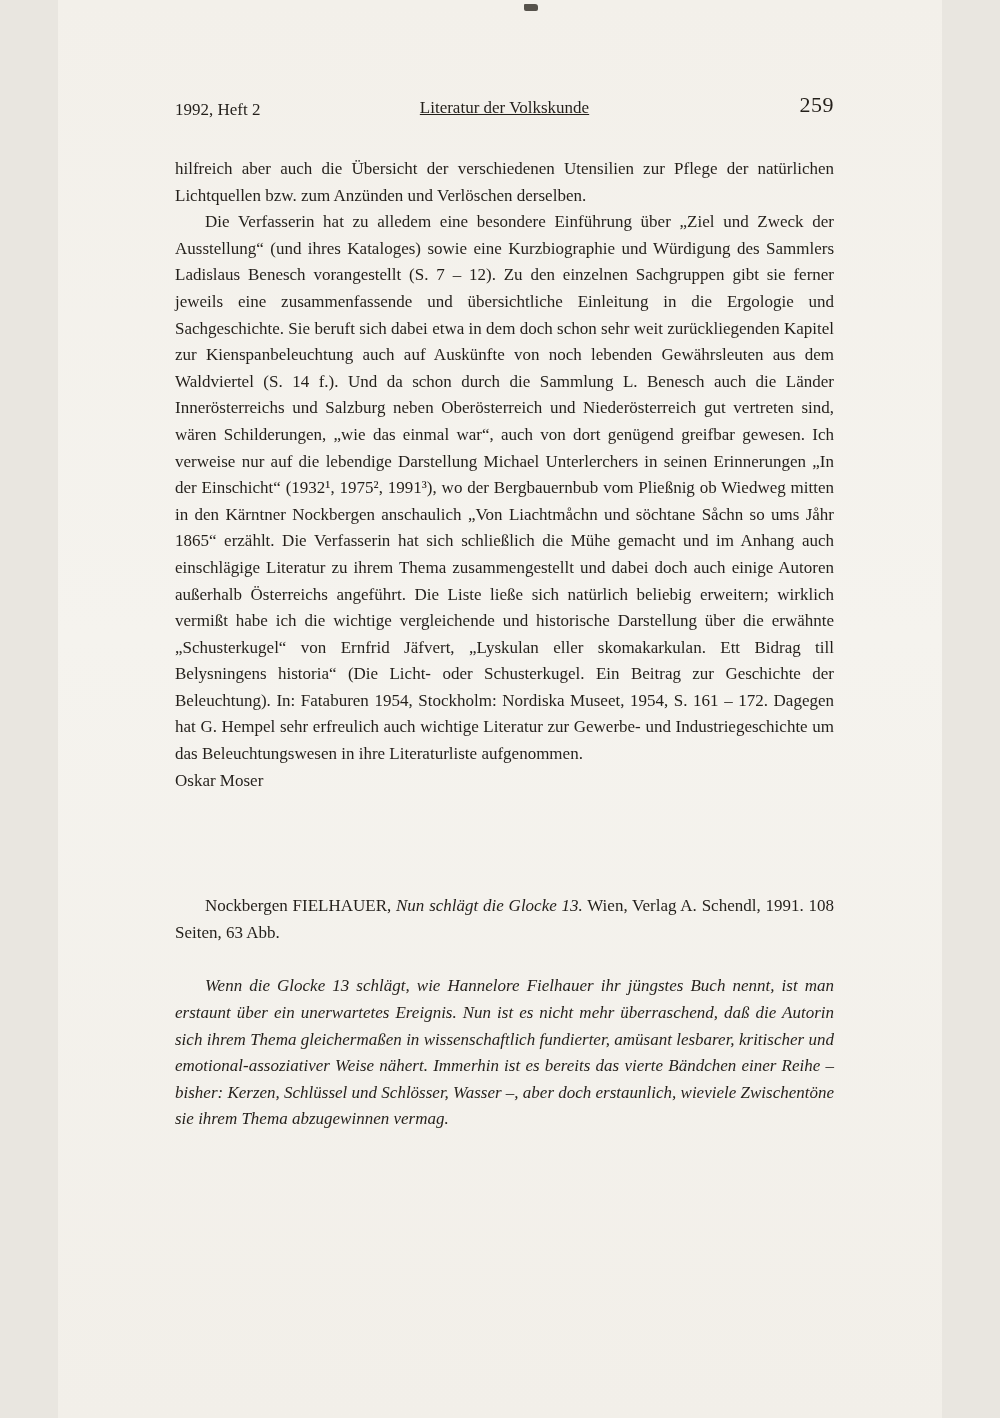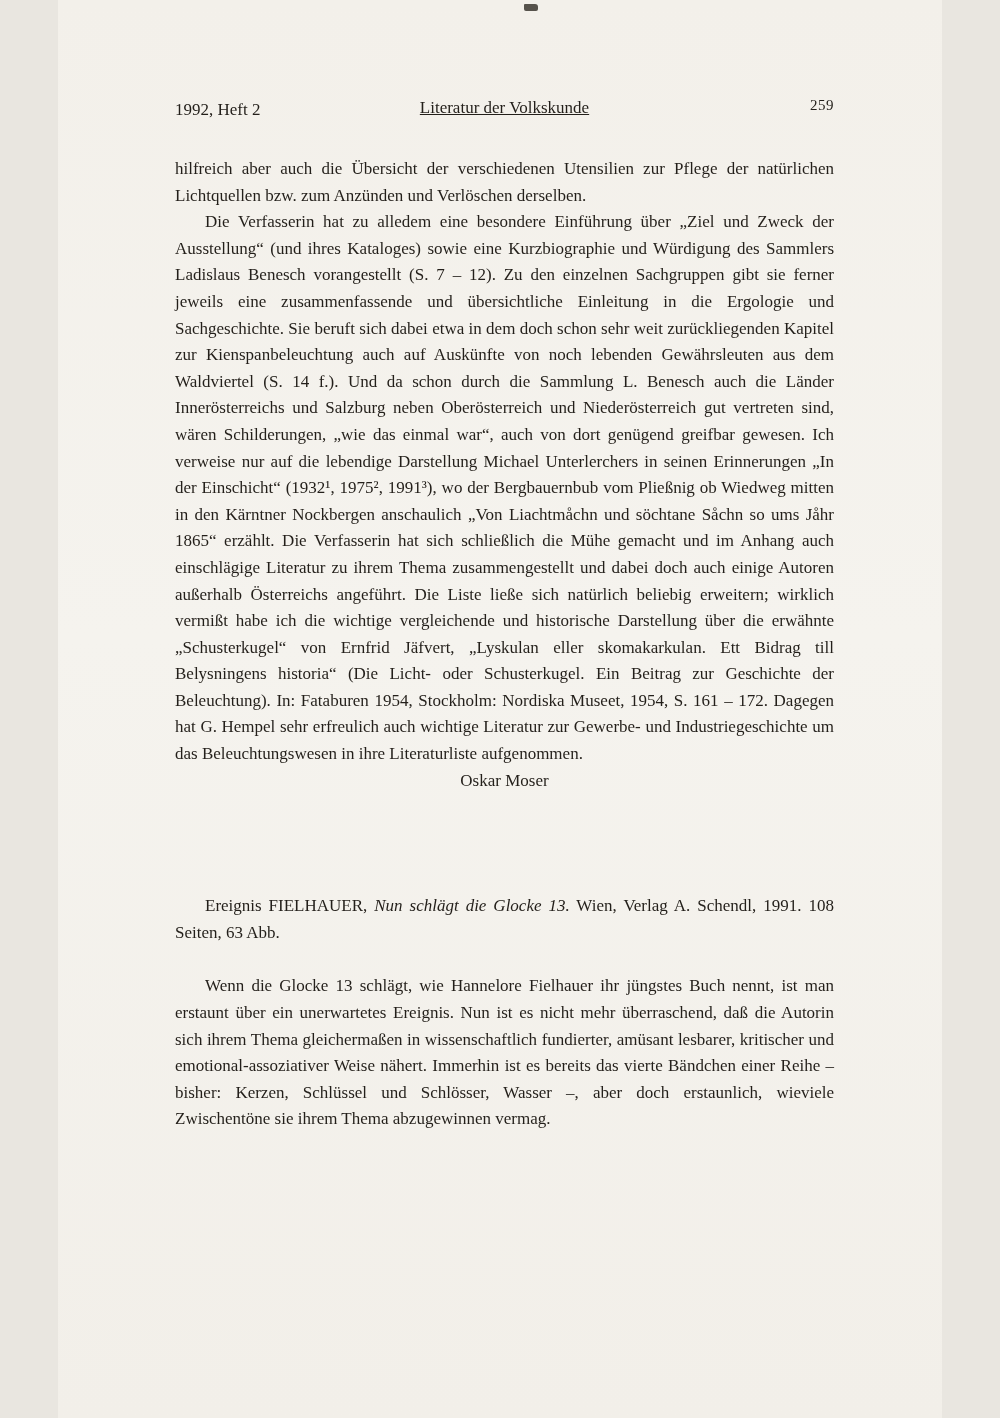--- a/index.html
+++ b/index.html
@@ -45,46 +45,47 @@
       left: 0;
       width: 100%;
       top: 0;
       text-align: center;
       text-decoration: underline;
     }
     .header-page {
       position: absolute;
       right: 0;
       top: -3px;
-      font-size: 15px;
+      font-size: 22px;
       letter-spacing: 0.5px;
     }
     main.body-text {
       margin-top: 34px;
       font-size: 17px;
       line-height: 26.6px;
       text-align: justify;
     }
     .para {
       margin: 0;
     }
     .indent {
       text-indent: 30px;
     }
     .signature {
       margin: 0;
-      text-align: center;
+      text-align: left;
     }
     .review-heading {
       margin-top: 99px;
     }
     .review-heading em {
     }
     .final-para {
       margin-top: 27px;
+      font-style: italic;
     }
   </style>
 </head>
 <body>
 
 <div class="page">
 
   <div class="scan-artifact"></div>
 
   <header class="header">
@@ -94,19 +95,19 @@
   </header>
 
   <main class="body-text">
 
     <p class="para">hilfreich aber auch die Übersicht der verschiedenen Utensilien zur Pflege der natürlichen Lichtquellen bzw. zum Anzünden und Verlöschen derselben.</p>
 
     <p class="para indent">Die Verfasserin hat zu alledem eine besondere Einführung über „Ziel und Zweck der Ausstellung“ (und ihres Kataloges) sowie eine Kurzbiographie und Würdigung des Sammlers Ladislaus Benesch vorangestellt (S. 7 – 12). Zu den einzelnen Sachgruppen gibt sie ferner jeweils eine zusammenfassende und übersichtliche Einleitung in die Ergologie und Sachgeschichte. Sie beruft sich dabei etwa in dem doch schon sehr weit zurückliegenden Kapitel zur Kienspanbeleuchtung auch auf Auskünfte von noch lebenden Gewährsleuten aus dem Waldviertel (S. 14 f.). Und da schon durch die Sammlung L. Benesch auch die Länder Innerösterreichs und Salzburg neben Oberösterreich und Niederösterreich gut vertreten sind, wären Schilderungen, „wie das einmal war“, auch von dort genügend greifbar gewesen. Ich verweise nur auf die lebendige Darstellung Michael Unterlerchers in seinen Erinnerungen „In der Einschicht“ (1932¹, 1975², 1991³), wo der Bergbauernbub vom Pließnig ob Wiedweg mitten in den Kärntner Nockbergen anschaulich „Von Liachtmåchn und söchtane Såchn so ums Jåhr 1865“ erzählt. Die Verfasserin hat sich schließlich die Mühe gemacht und im Anhang auch einschlägige Literatur zu ihrem Thema zusammengestellt und dabei doch auch einige Autoren außerhalb Österreichs angeführt. Die Liste ließe sich natürlich beliebig erweitern; wirklich vermißt habe ich die wichtige vergleichende und historische Darstellung über die erwähnte „Schusterkugel“ von Ernfrid Jäfvert, „Lyskulan eller skomakarkulan. Ett Bidrag till Belysningens historia“ (Die Licht- oder Schusterkugel. Ein Beitrag zur Geschichte der Beleuchtung). In: Fataburen 1954, Stockholm: Nordiska Museet, 1954, S. 161 – 172. Dagegen hat G. Hempel sehr erfreulich auch wichtige Literatur zur Gewerbe- und Industriegeschichte um das Beleuchtungswesen in ihre Literaturliste aufgenommen.</p>
 
     <p class="signature">Oskar Moser</p>
 
-    <p class="para indent review-heading"><span>Ereignis FIELHAUER, </span><em>Nun schlägt die Glocke 13.</em><span> Wien, Verlag A. Schendl, 1991. 108 Seiten, 63 Abb.</span></p>
+    <p class="para indent review-heading"><span>Nockbergen FIELHAUER, </span><em>Nun schlägt die Glocke 13.</em><span> Wien, Verlag A. Schendl, 1991. 108 Seiten, 63 Abb.</span></p>
 
     <p class="para indent final-para">Wenn die Glocke 13 schlägt, wie Hannelore Fielhauer ihr jüngstes Buch nennt, ist man erstaunt über ein unerwartetes Ereignis. Nun ist es nicht mehr überraschend, daß die Autorin sich ihrem Thema gleichermaßen in wissenschaftlich fundierter, amüsant lesbarer, kritischer und emotional-assoziativer Weise nähert. Immerhin ist es bereits das vierte Bändchen einer Reihe – bisher: Kerzen, Schlüssel und Schlösser, Wasser –, aber doch erstaunlich, wieviele Zwischentöne sie ihrem Thema abzugewinnen vermag.</p>
 
   </main>
 
 </div>
 
 </body></html>

